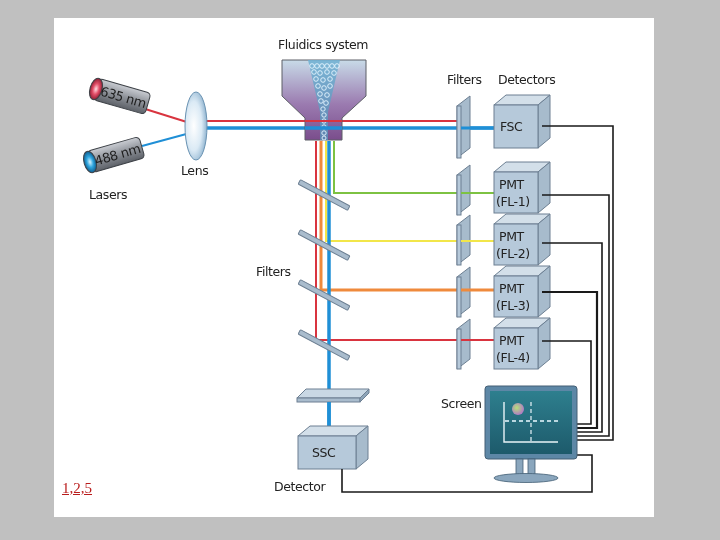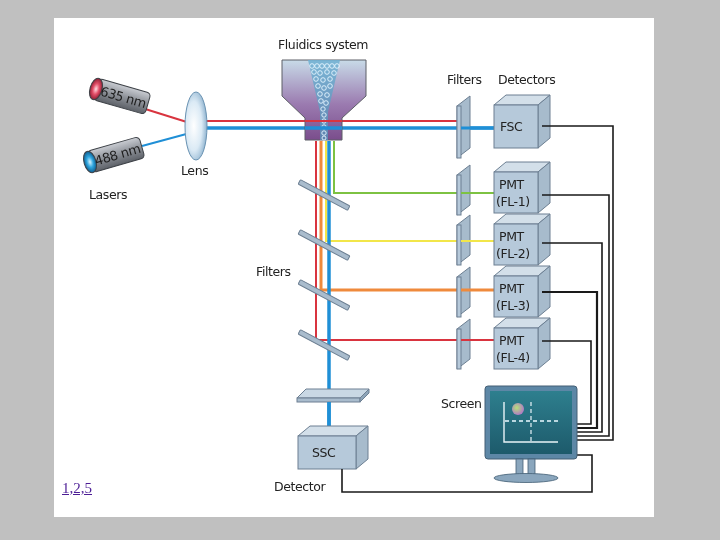--- a/index.html
+++ b/index.html
@@ -36,21 +36,21 @@
       font-family: "DejaVu Sans", sans-serif;
       font-size: 13px;
       fill: #1e1e1e;
       letter-spacing: -0.5px;
     }
     .ref-link {
       position: absolute;
       left: 62px; top: 480px;
       font-family: "Liberation Serif", serif;
       font-size: 15px;
-      color: #4c1d95;
+      color: #b91c1c;
       text-decoration: underline;
       cursor: pointer;
     }
   </style>
 </head>
 <body>
 
 <div class="panel"></div>
 
 <svg class="diagram" viewBox="0 0 720 540">

